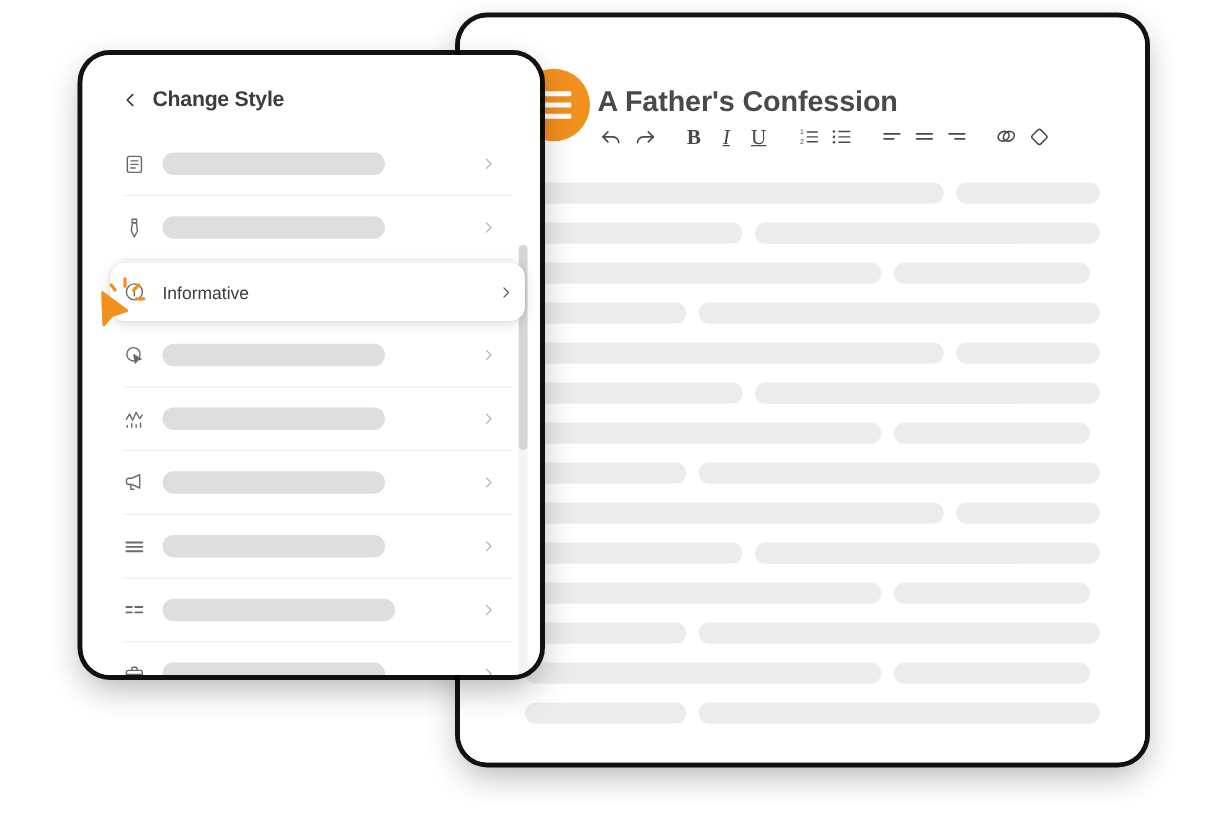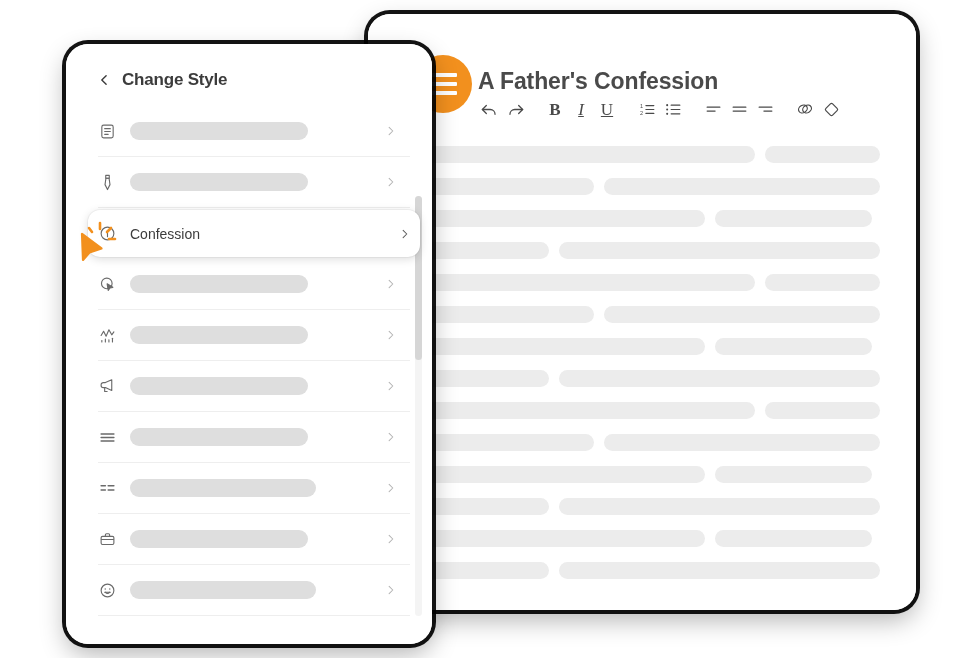--- a/index.html
+++ b/index.html
@@ -127,21 +127,21 @@
     border-radius: 9px;
     background: #ececec;
   }
 
   
   .side-panel {
     position: absolute;
     left: 66px;
     top: 44px;
     width: 366px;
-    height: 600px;
+    height: 496px;
     background: #ffffff;
     border-radius: 22px;
     box-shadow:
       0 0 0 4px rgba(0,0,0,0.92),
       0 10px 26px rgba(0,0,0,0.30);
     overflow: hidden;
   }
   .side-inner {
     position: absolute;
     inset: 0;
@@ -470,21 +470,21 @@
             </span>
           </div>
           <div class="side-row active">
             <span class="row-icon">
               <svg width="17" height="17" viewBox="0 0 24 24" fill="none" stroke="#6a6a6a" stroke-width="1.6" stroke-linecap="round">
                 <circle cx="12" cy="12" r="9"></circle>
                 <line x1="12" y1="11" x2="12" y2="16.5"></line>
                 <circle cx="12" cy="7.8" r="0.9" fill="#6a6a6a" stroke="none"></circle>
               </svg>
             </span>
-            <span class="row-label">Confession</span>
+            <span class="row-label">Informative</span>
             <span class="row-chev">
               <svg width="11" height="15" viewBox="0 0 24 24" fill="none" stroke="currentColor" stroke-width="2.2" stroke-linecap="round" stroke-linejoin="round">
                 <polyline points="9,4 17,12 9,20"></polyline>
               </svg>
             </span>
           </div>
           <div class="side-row">
             <span class="row-icon">
               <svg width="17" height="17" viewBox="0 0 24 24" fill="none" stroke="#6a6a6a" stroke-width="1.6" stroke-linecap="round" stroke-linejoin="round">
                 <circle cx="11" cy="10.5" r="7.5"></circle>

